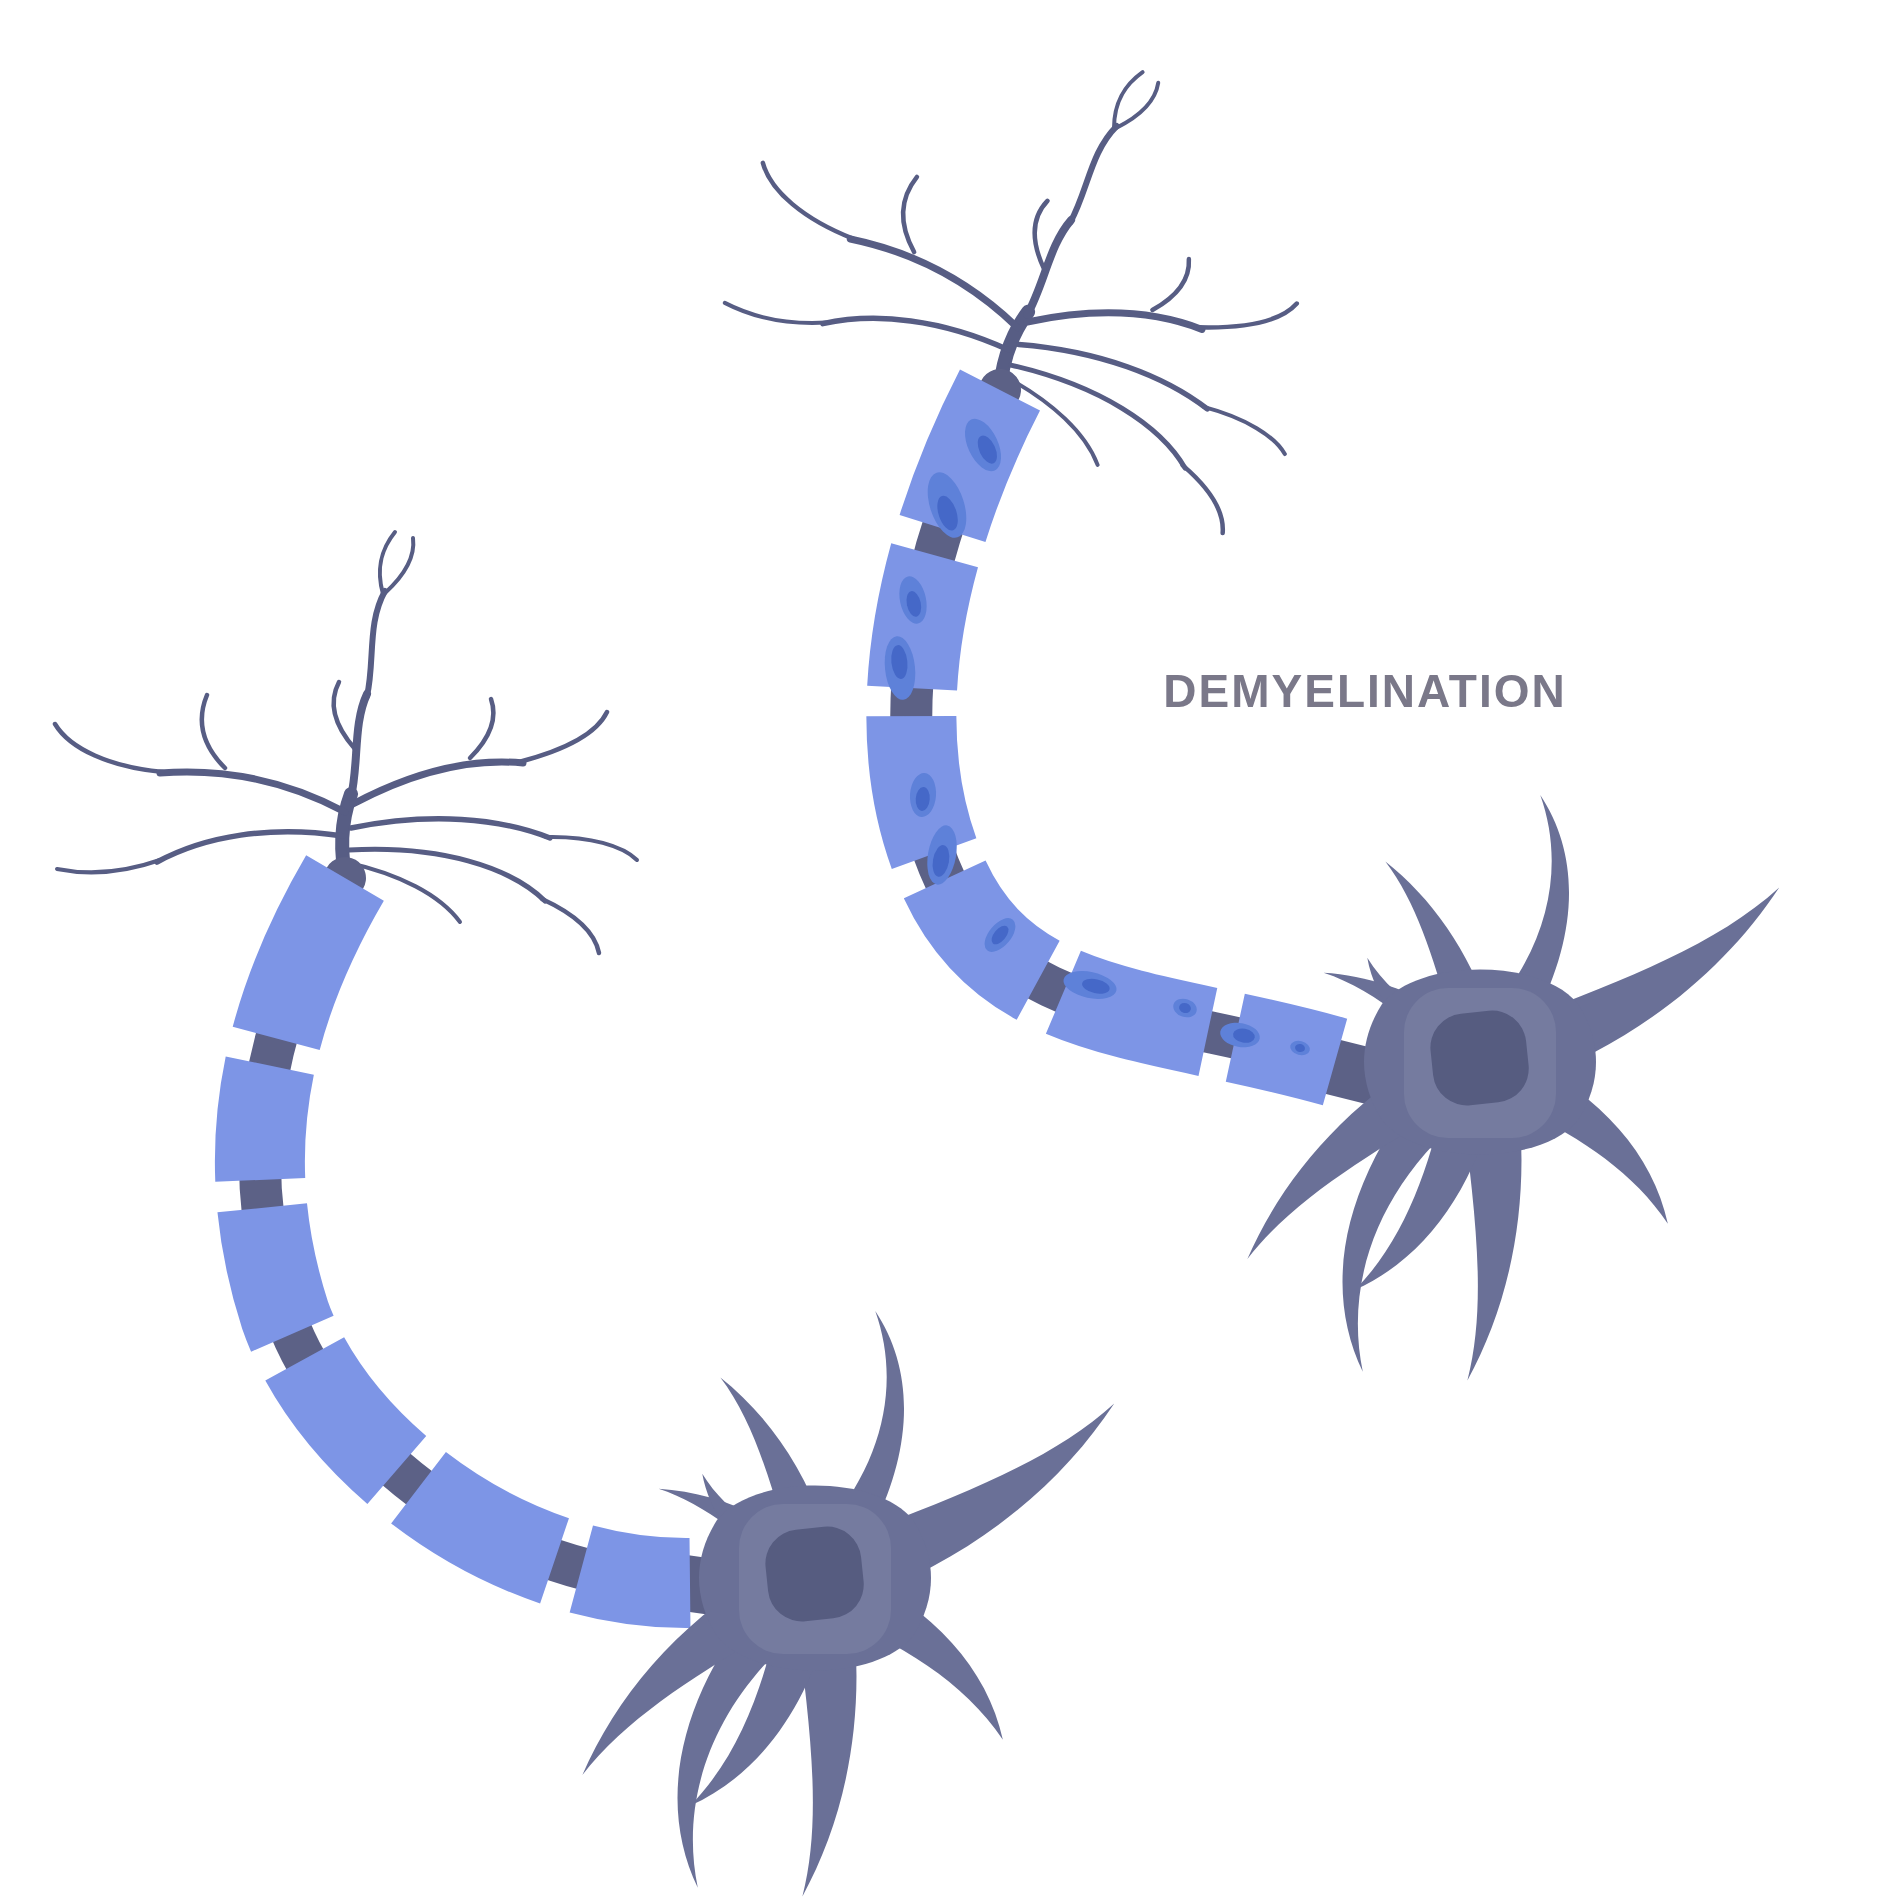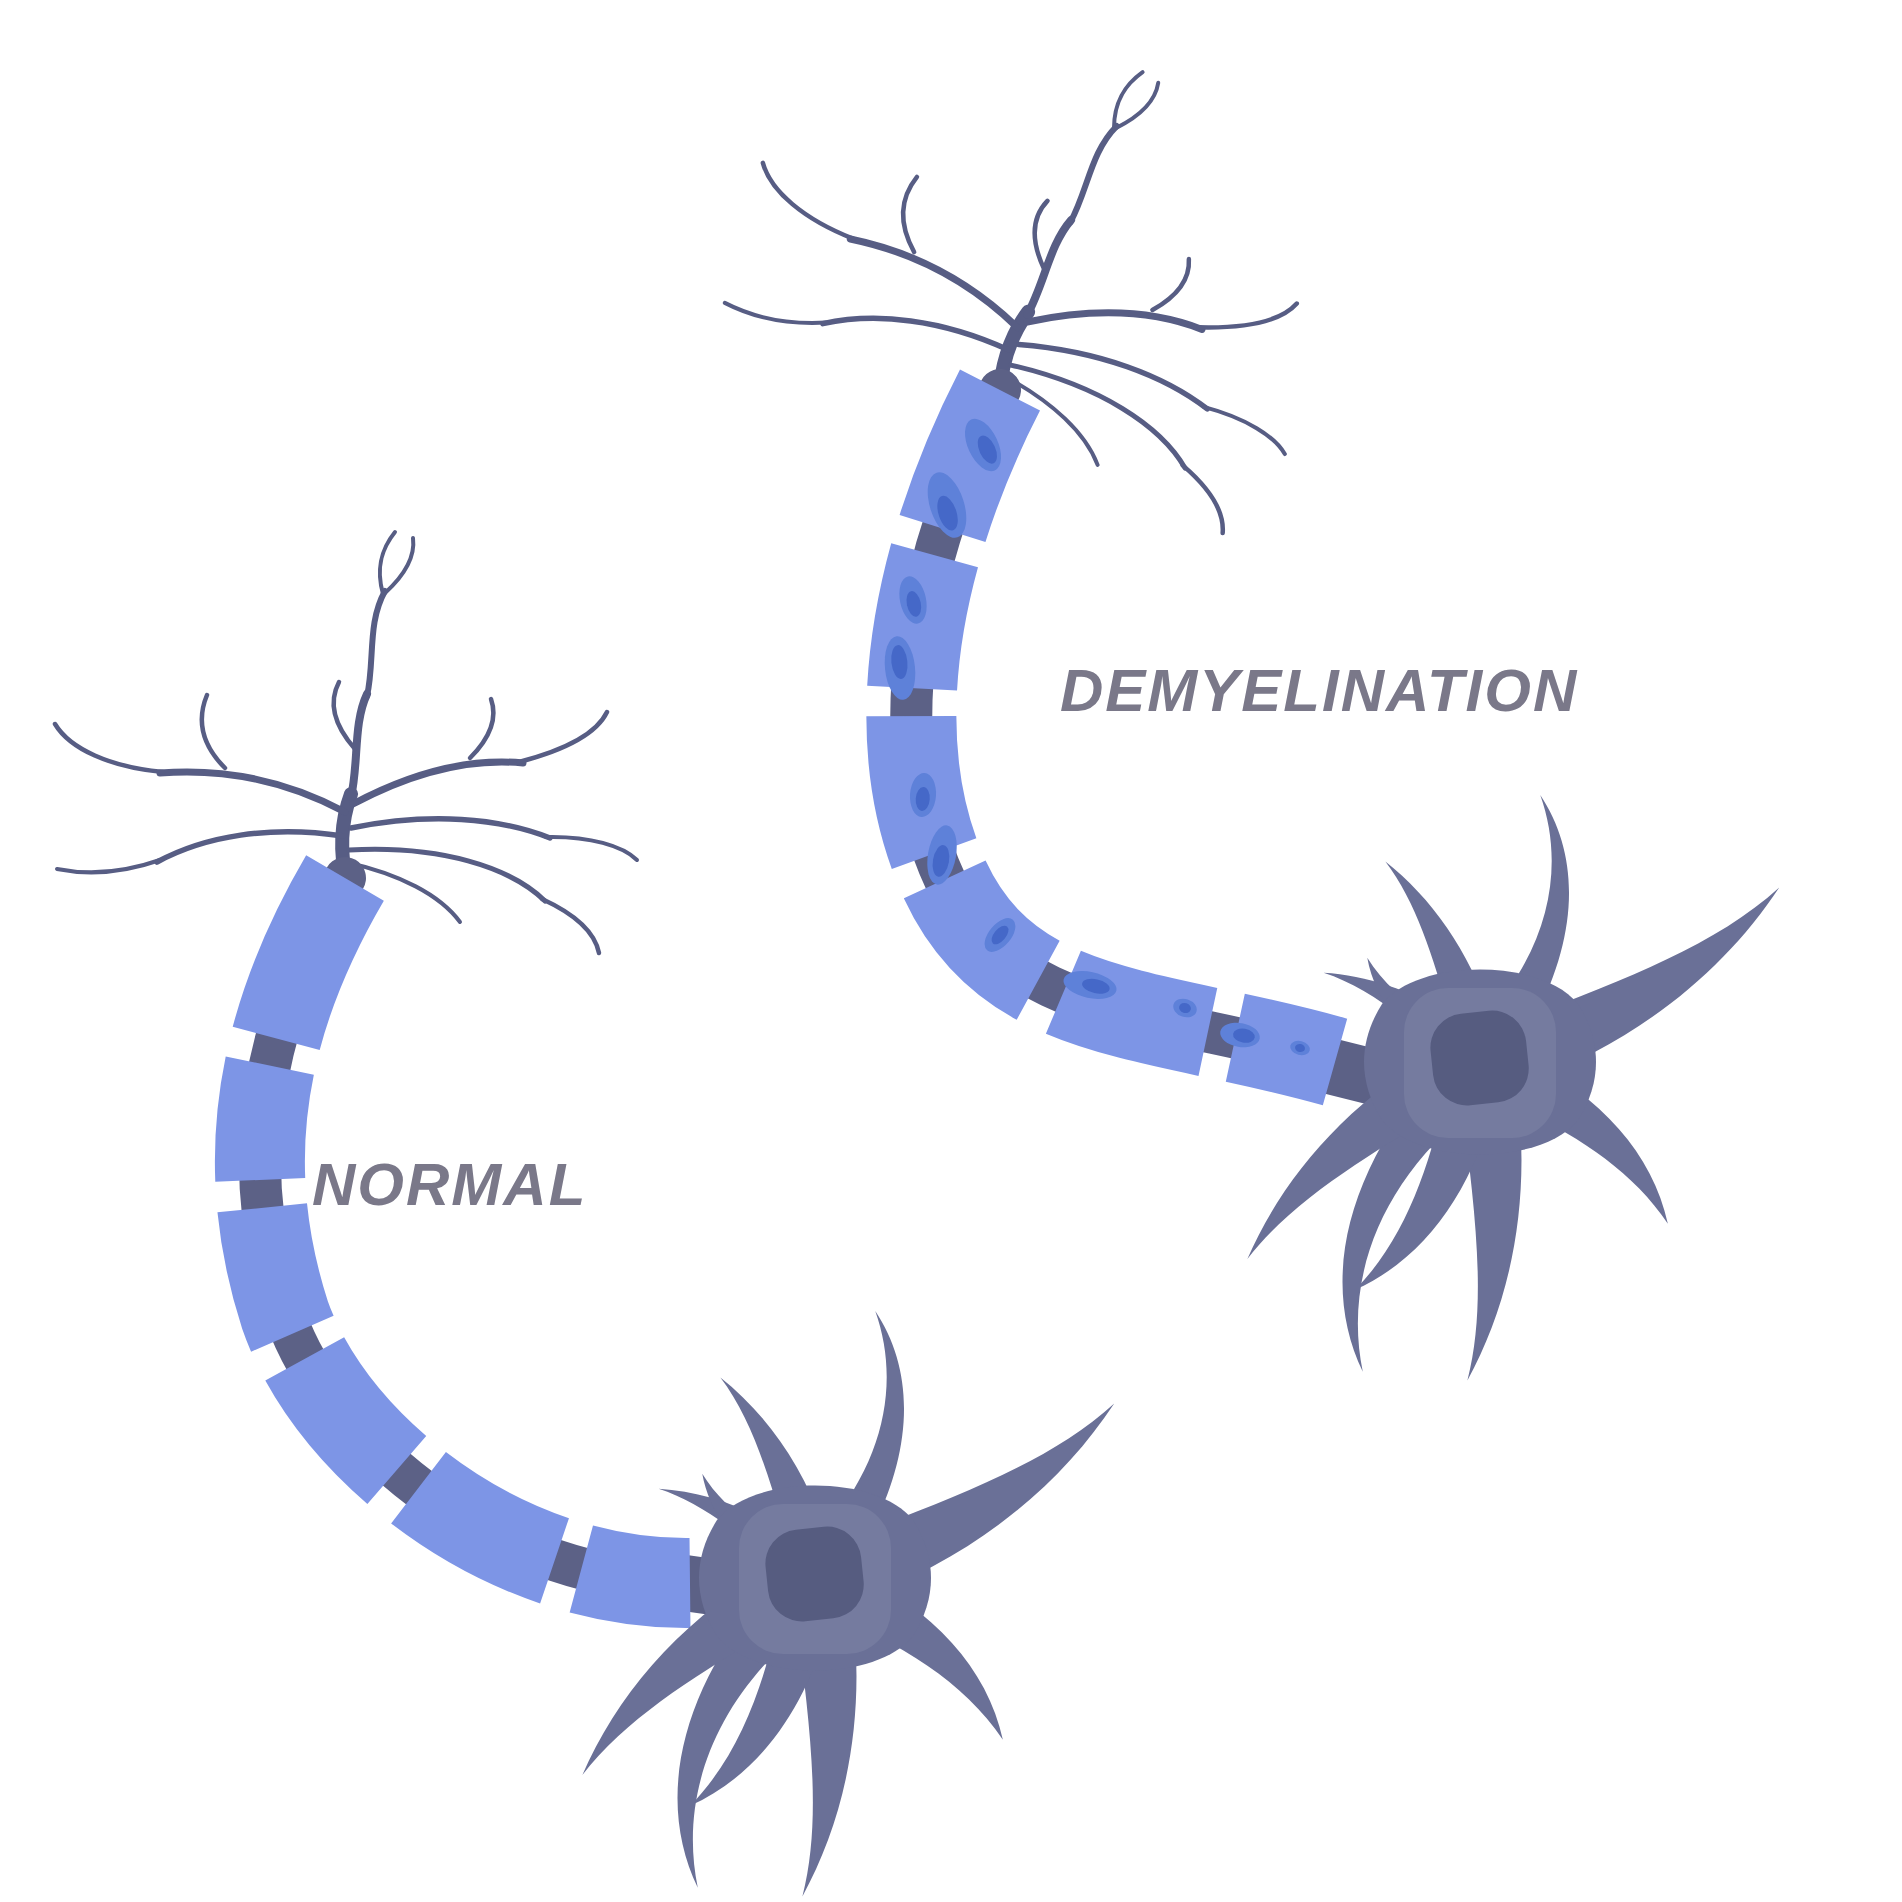--- a/index.html
+++ b/index.html
@@ -28,22 +28,22 @@
   .myelin{stroke:var(--myelin);stroke-width:90;fill:none;stroke-linecap:butt;}
   .node-connector{fill:var(--axon-core);}
   .arm,.soma-blob{fill:var(--soma-body);}
   .soma-inner{fill:var(--soma-inner);}
   .nucleus{fill:var(--nucleus);}
   .lesion-outer{fill:var(--lesion-outer);}
   .lesion-core{fill:var(--lesion-core);}
 
   .label{
     position:absolute;color:var(--label-text);
-    font-weight:600;font-size:60px;letter-spacing:2px;
-    text-align:left;line-height:78px;white-space:nowrap;font-style:italic;
+    font-weight:600;font-size:46px;letter-spacing:2px;
+    text-align:center;line-height:78px;white-space:nowrap;
   }
   .label-demyelination{left:1060px;top:652px;width:610px;}
   .label-normal{left:312px;top:1146px;width:610px;}
 </style>
 </head>
 <body>
 
 <div class="stage">
 <svg viewBox="0 0 1902 1902" width="1902" height="1902">
   <defs>
@@ -149,14 +149,13 @@
     </g>
 
     <use href="#soma" transform="translate(1480,1062)"></use>
   </g>
 </svg>
 </div>
 
 <div class="label label-demyelination">DEMYELINATION</div>
 
 <div class="label label-normal">
-  <div>NORMAL</div>
 </div>
 
 </body></html>

